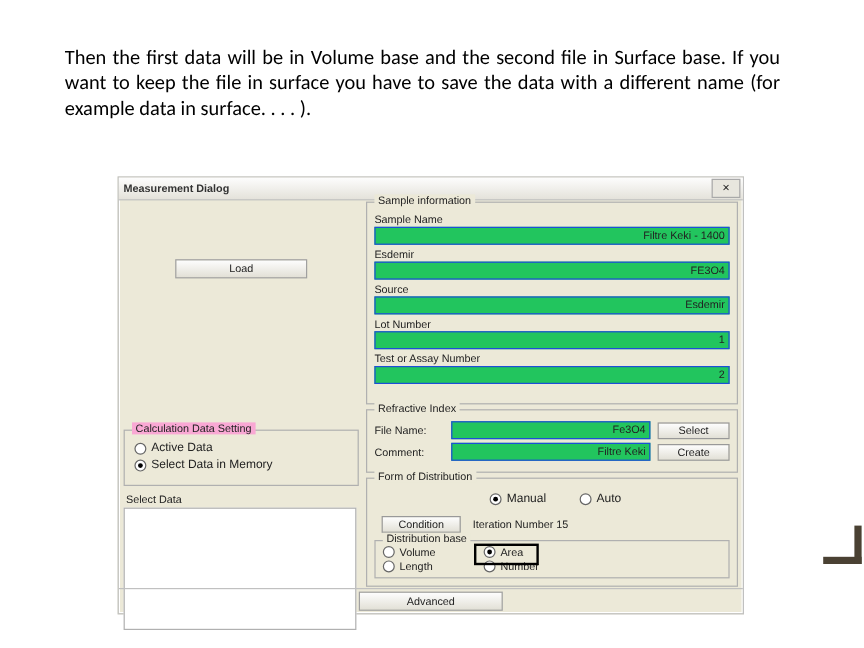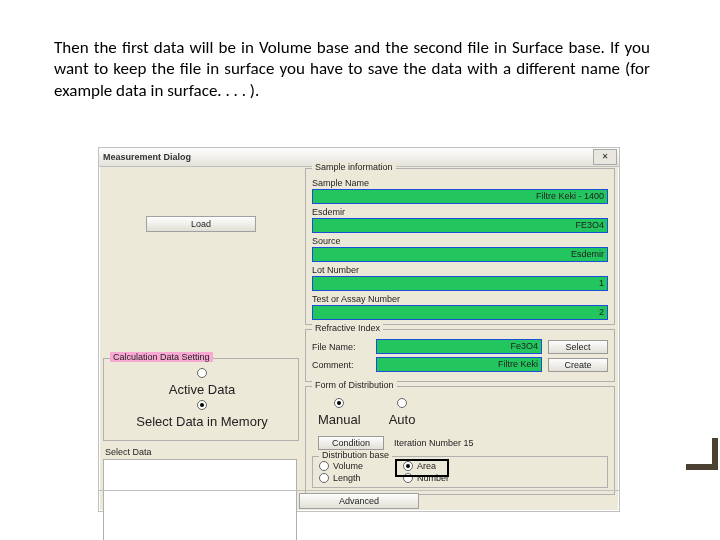--- a/index.html
+++ b/index.html
@@ -9,36 +9,36 @@
   .dialog{position:absolute;left:98px;top:147px;width:520px;height:363px;border:1px solid #c0c0c0;background:#ece9d8;font-family:Tahoma,Arial,sans-serif;font-size:9px;color:#222;box-shadow:0 0 0 1px #fff inset;}
   .titlebar{height:18px;border-bottom:1px solid #c0c0c0;background:linear-gradient(#fdfdfd,#e4e2da);display:flex;align-items:center;padding:0 4px;position:relative;}
   .titlebar .t{font-size:9px;color:#333;font-weight:bold;}
   .tb-close{position:absolute;right:2px;top:1px;width:22px;height:14px;border:1px solid #a9a9a9;background:#e8e6de;font-size:8px;text-align:center;line-height:13px;}
   .body{position:absolute;left:0;top:18px;right:0;bottom:0;}
   .leftcol{position:absolute;left:4px;top:18px;width:196px;margin-top:28px;}
   .btn{border:1px solid #a0a0a0;background:linear-gradient(#fdfdfd,#e2e0d6);text-align:center;font-size:9px;padding:2px 0;}
   .load{width:108px;margin:4px auto 0 auto;}
   .gbox{border:1px solid #b0b0b0;margin-top:126px;padding:6px 6px 8px 8px;position:relative;}
   .gbox .leg{position:absolute;top:-7px;left:6px;background:#f9a8d4;padding:0 3px;font-size:9px;}
-  .radio-row{font-size:13px;margin:3px 0;display:flex;align-items:center;gap:4px;flex-direction:column;}
+  .radio-row{font-size:10px;margin:3px 0;display:flex;align-items:center;gap:4px;}
   .radio{width:8px;height:8px;border:1px solid #666;border-radius:50%;background:#fff;display:inline-flex;align-items:center;justify-content:center;}
   .radio.sel::after{content:"";width:4px;height:4px;border-radius:50%;background:#000;}
   .sel-label{font-size:9px;margin:6px 0 2px 2px;}
   .whitebox{background:#fff;border:1px solid #b0b0b0;height:100px;width:192px;}
   
   .rightcol{position:absolute;left:206px;top:2px;right:4px;}
   .group{border:1px solid #b0b0b0;position:relative;padding:6px 6px 6px 6px;margin-bottom:4px;}
   .group .leg{position:absolute;top:-7px;left:6px;background:#ece9d8;padding:0 3px;font-size:9px;}
   .field-lab{font-size:9px;margin:3px 0 1px 0;}
   .inp{border:1px solid #1d4ed8;background:#22c55e;font-size:9px;height:13px;line-height:13px;padding:0 3px;overflow:hidden;white-space:nowrap;text-align:right;}
   .ri-row{display:flex;align-items:center;gap:6px;margin:3px 0;}
   .ri-row .lab{width:58px;font-size:9px;}
   .ri-row .val{flex:1;}
   .smallbtn{border:1px solid #999;background:linear-gradient(#fdfdfd,#e2e0d6);font-size:9px;padding:1px 0;text-align:center;}
-  .fod-controls{display:flex;align-items:center;gap:28px;margin:2px 0 6px 6px;}
+  .fod-controls{display:flex;align-items:center;gap:28px;margin:2px 0 6px 6px;justify-content:center;}
   .fod-row2{display:flex;align-items:center;gap:10px;margin-left:6px;}
   .db-inner{padding:2px 2px 2px 6px;}
   .db-row{display:flex;align-items:flex-start;gap:6px;margin:2px 0;}
   .db-row .cell{display:flex;align-items:center;gap:4px;font-size:9px;}
   .highlight{position:absolute;border:2px solid #000;pointer-events:none;}
   .bottombar{position:absolute;left:0;right:0;bottom:0;height:20px;border-top:1px solid #c0c0c0;display:flex;align-items:center;justify-content:center;}
   .adv{width:118px;}
   
   .corner{position:absolute;right:2px;bottom:2px;width:26px;height:26px;border-right:6px solid #4a4133;border-bottom:6px solid #4a4133;}
 </style>
@@ -68,21 +68,21 @@
           <span class="radio sel"></span>
           <span>Select Data in Memory</span>
         </div>
       </div>
 
       <div class="sel-label">Select Data</div>
       <div class="whitebox"></div>
     </div>
 
     <div class="rightcol">
-      <div class="group" style="padding-bottom:4px;">
+      <div class="group" style="padding-bottom:16px;">
         <span class="leg">Sample information</span>
         <div class="field-lab">Sample Name</div>
         <div class="inp">Filtre Keki - 1400</div>
         <div class="field-lab">Esdemir</div>
         <div class="inp">FE3O4</div>
         <div class="field-lab">Source</div>
         <div class="inp">Esdemir</div>
         <div class="field-lab">Lot Number</div>
         <div class="inp">1</div>
         <div class="field-lab">Test or Assay Number</div>

